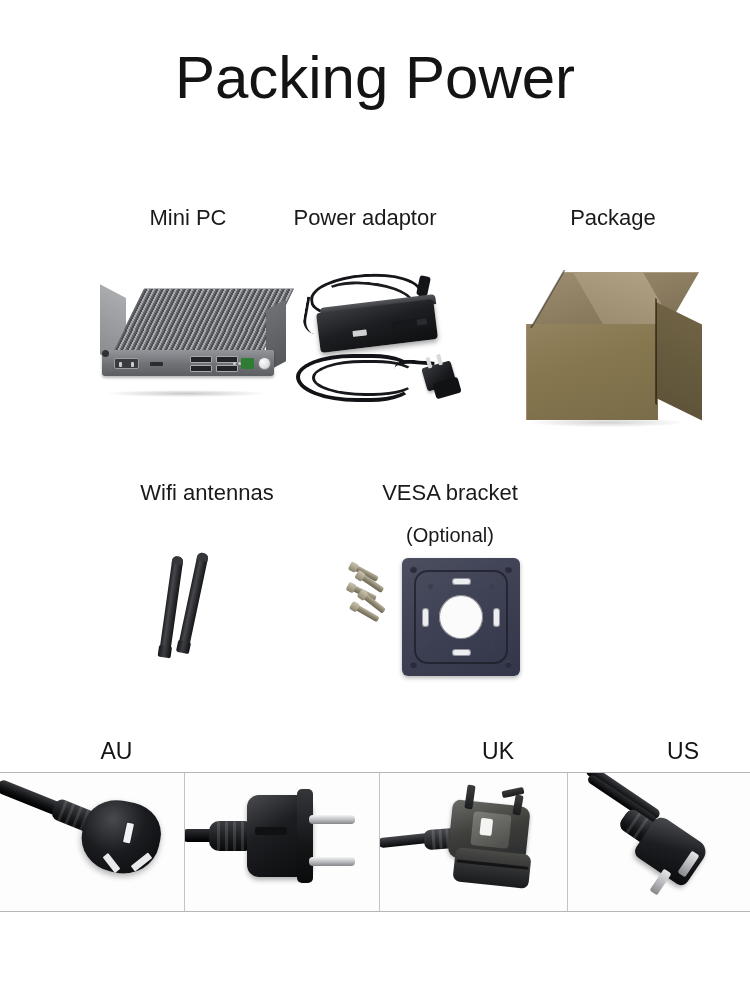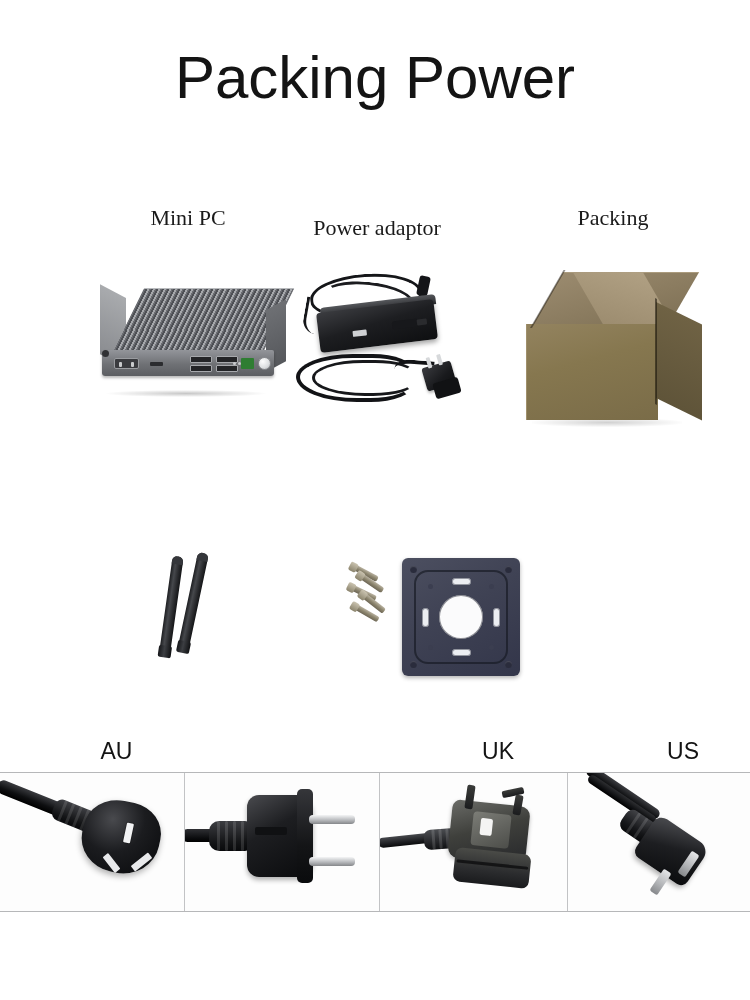--- a/index.html
+++ b/index.html
@@ -18,21 +18,21 @@
     text-align: center;
     font-size: 60px;
     font-weight: 400;
     color: #141414;
     letter-spacing: 0px;
     line-height: 1;
   }
 
   
   .row1 { position: absolute; left: 0; top: 205px; width: 750px; height: 245px; }
-  .cellA { position:absolute; top:0; text-align:center;font-family:Liberation Serif, serif; }
+  .cellA { position:absolute; top:0; text-align:center; }
   .cap {
     font-size: 22px; color: #1a1a1a; font-weight: 400; line-height: 1.2;
     white-space: nowrap;
   }
   .capsub { font-size: 20px; color:#1a1a1a; margin-top: 18px; }
 
   
   .minipc-wrap { position:absolute; left:88px; top:272px; width:200px; height:145px; }
   .pc-body {
     position:absolute; left:12px; top:16px; width:176px; height:102px;
@@ -480,26 +480,26 @@
 <div class="page">
 
   <div class="title">Packing Power</div>
 
   <div class="row1">
 
     <div class="cellA" style="left:88px; width:200px;">
       <div class="cap">Mini PC</div>
     </div>
 
-    <div class="cellA" style="left:272px; width:210px;margin-top:10px;">
+    <div class="cellA" style="left:260px; width:210px;">
       <div class="cap">Power adaptor</div>
     </div>
 
     <div class="cellA" style="left:508px; width:210px;">
-      <div class="cap">Packing</div>
+      <div class="cap">Package</div>
     </div>
   </div>
 
   <div class="minipc-wrap">
     <div class="pc-shadow"></div>
     <div class="pc-body">
       <div class="pc-left"></div>
       <div class="pc-top">
         <div class="fins"></div>
       </div>
@@ -542,20 +542,31 @@
   <div class="box-wrap">
     <div class="bx-shadow"></div>
     <div class="bx-top"></div>
     <div class="bx-top2"></div>
     <div class="bx-front"></div>
     <div class="bx-side"></div>
     <div class="bx-seam"></div>
     <div class="bx-seam2"></div>
   </div>
 
+  <div class="row2">
+
+    <div class="cellA" style="left:102px; width:210px;">
+      <div class="cap">Wifi antennas</div>
+    </div>
+
+    <div class="cellA" style="left:345px; width:210px;">
+      <div class="cap">VESA bracket</div>
+      <div class="capsub">(Optional)</div>
+    </div>
+  </div>
 
   <div class="ant-wrap">
     <div class="ant ant1">
       <div class="tip"></div>
         <div class="base"></div>
     </div>
     <div class="ant ant2">
       <div class="tip"></div>
         <div class="base"></div>
     </div>

